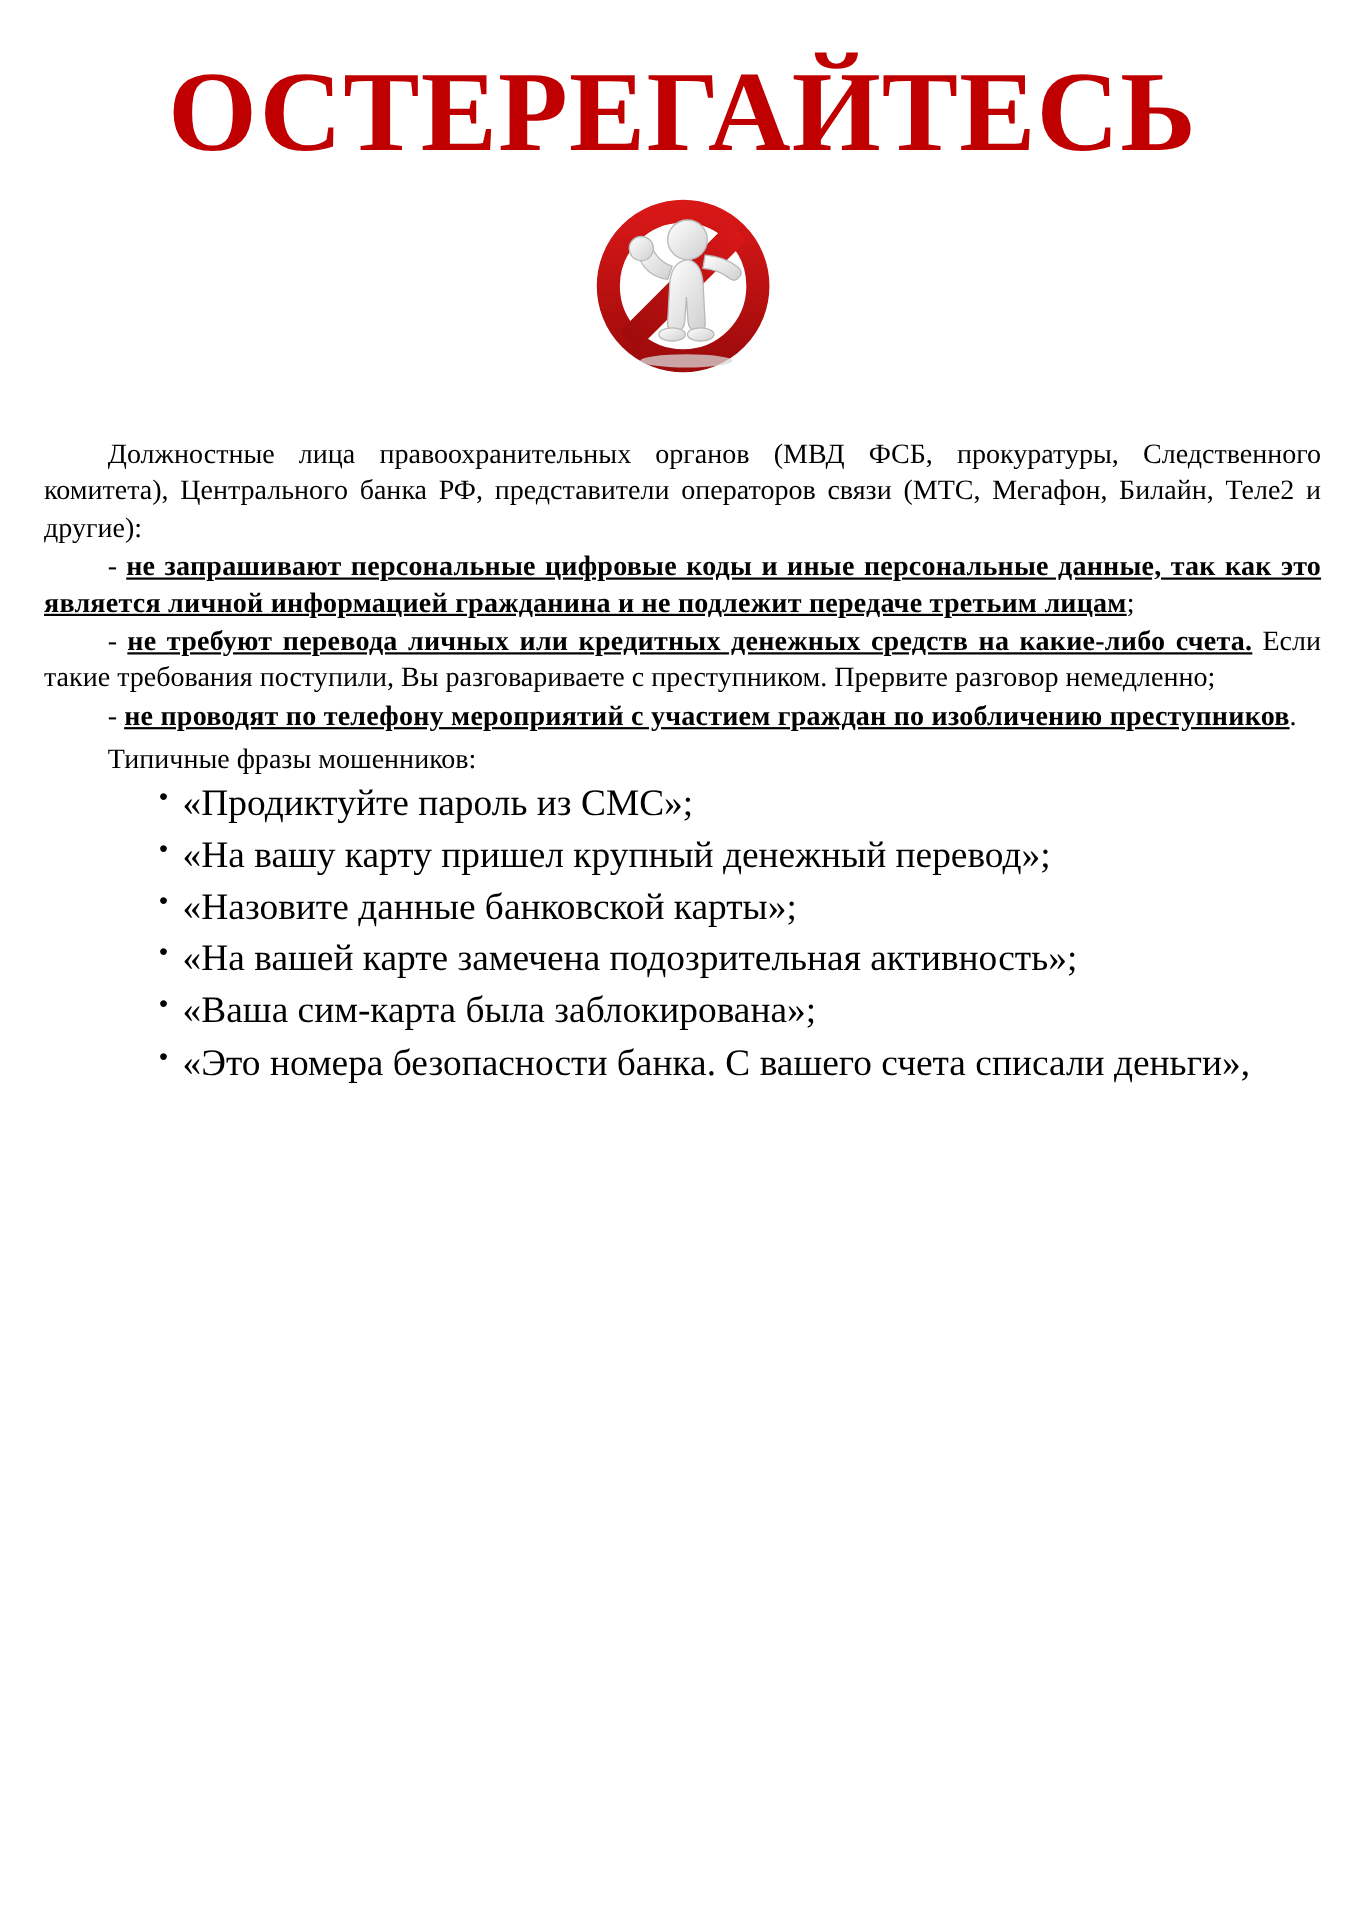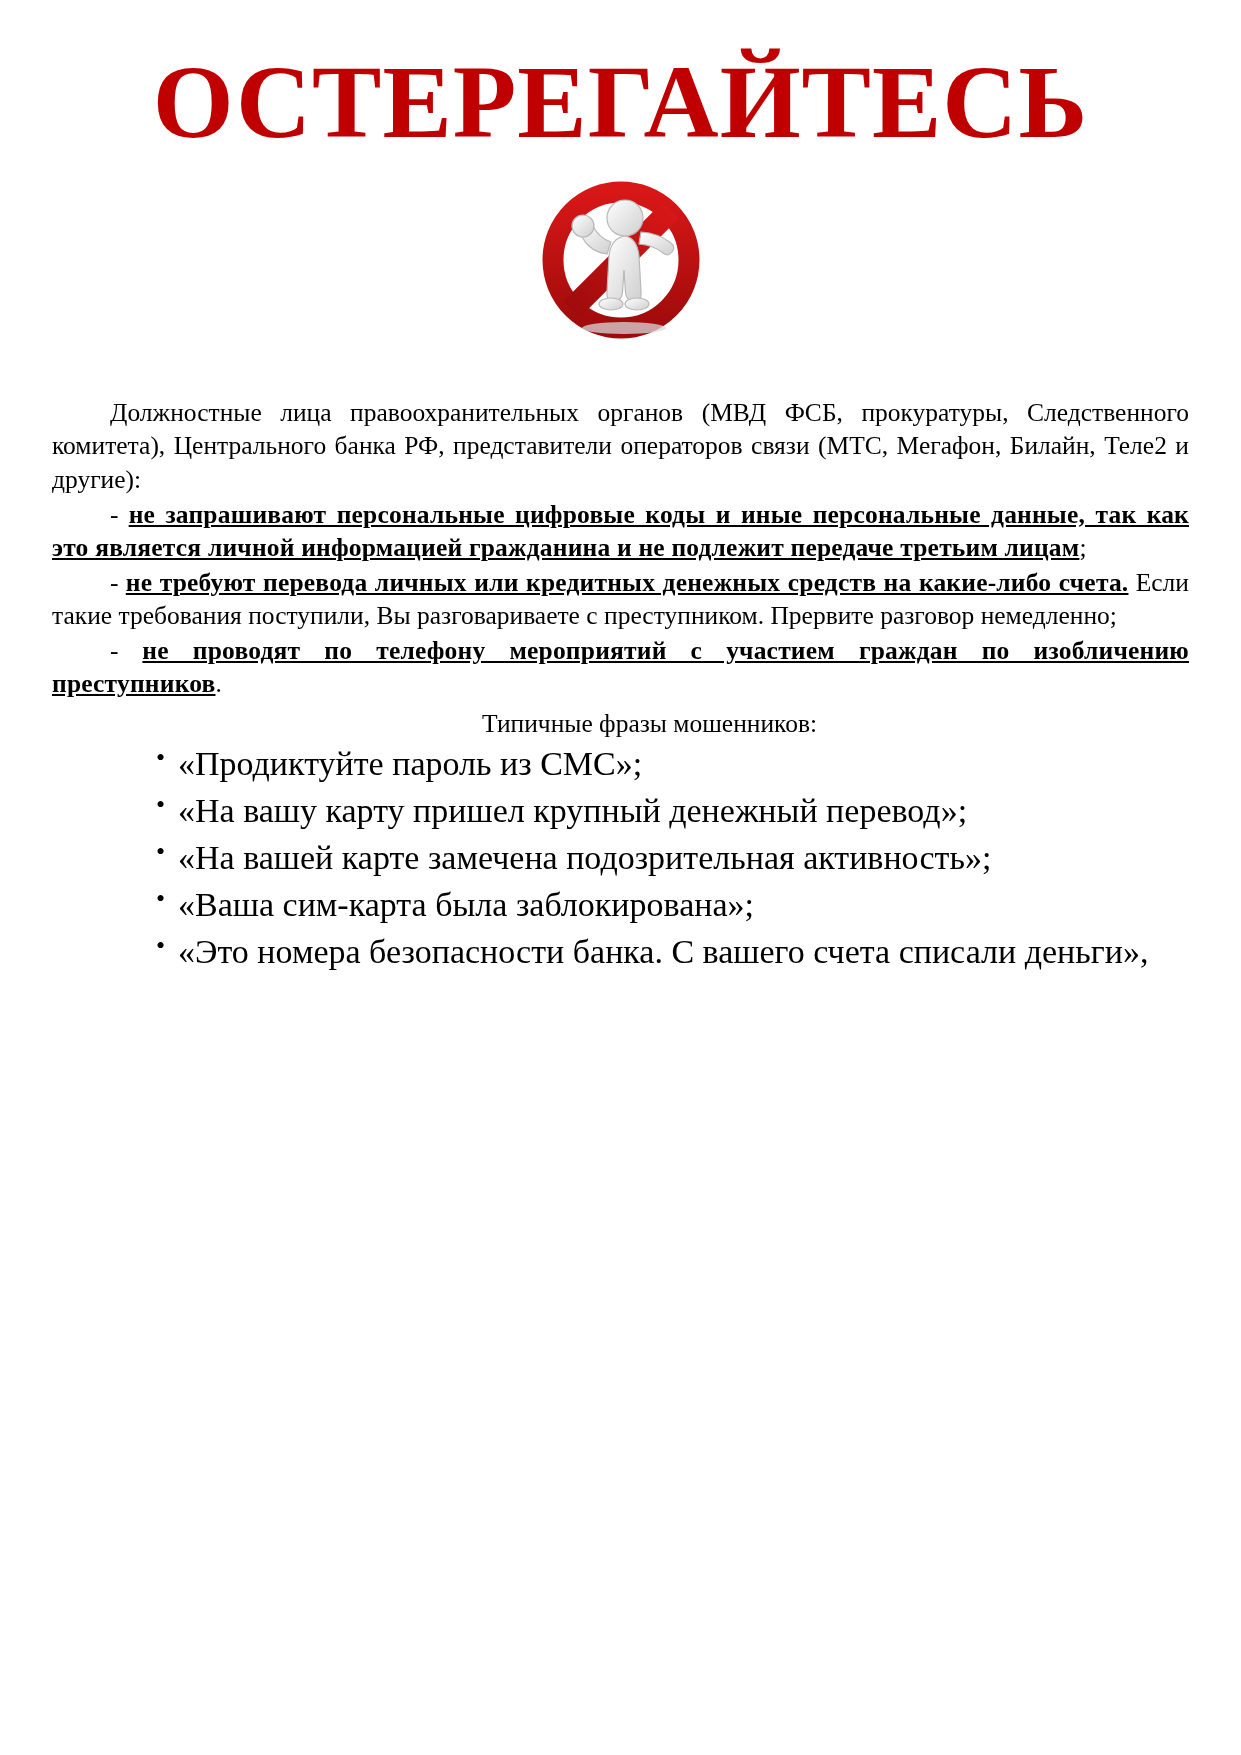--- a/index.html
+++ b/index.html
@@ -12,21 +12,21 @@
     height: 1755px;
     font-family: "Liberation Serif", "DejaVu Serif", serif;
     color: #000000;
     overflow: hidden;
   }
   .page {
     position: relative;
     width: 1241px;
     height: 1704px;
     box-sizing: border-box;
-    padding: 0 52px;
+    padding: 0 40px;
   }
   .title-top, .title-bottom {
     text-align: center;
     color: #C00000;
     font-weight: bold;
     font-size: 104px;
     line-height: 1.08;
     letter-spacing: 1px;
     font-family: "Liberation Serif", "DejaVu Serif", serif;
   }
@@ -60,21 +60,21 @@
     margin: 0 0 2px 0;
     text-align: justify;
   }
   .bu {
     font-weight: bold;
     text-decoration: underline;
   }
   .phrases-intro {
     text-indent: 58px;
     margin: 6px 0 0 0;
-    text-align: center;
+    text-align: left;
   }
   ul.phrases {
     margin: 2px 0 0 0;
     padding-left: 104px;
     list-style: none;
   }
   ul.phrases li {
     position: relative;
     font-size: 34px;
     line-height: 1.30;
@@ -159,19 +159,20 @@
     <p class="para">
       <span>-</span>
       <span class="bu spaced">не проводят по телефону мероприятий с участием граждан по изобличению преступников</span><span>.</span>
     </p>
 
     <p class="phrases-intro">Типичные фразы мошенников:</p>
 
     <ul class="phrases">
       <li>«Продиктуйте пароль из СМС»;</li>
       <li>«На вашу карту пришел крупный денежный перевод»;</li>
+      <li>«Назовите данные банковской карты»;</li>
       <li>«На вашей карте замечена подозрительная активность»;</li>
       <li>«Ваша сим-карта была заблокирована»;</li>
       <li>«Это номера безопасности банка. С вашего счета списали деньги»,</li>
     </ul>
 
   </div>
 </div>
 
 </body></html>

